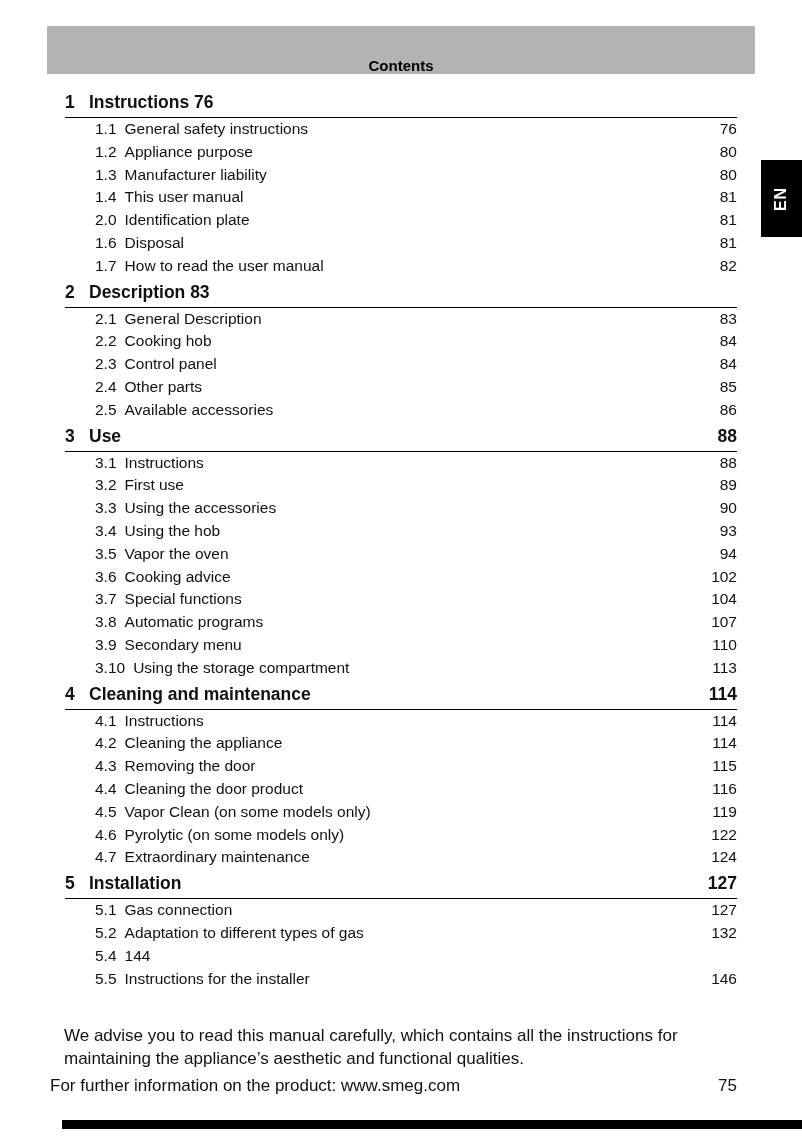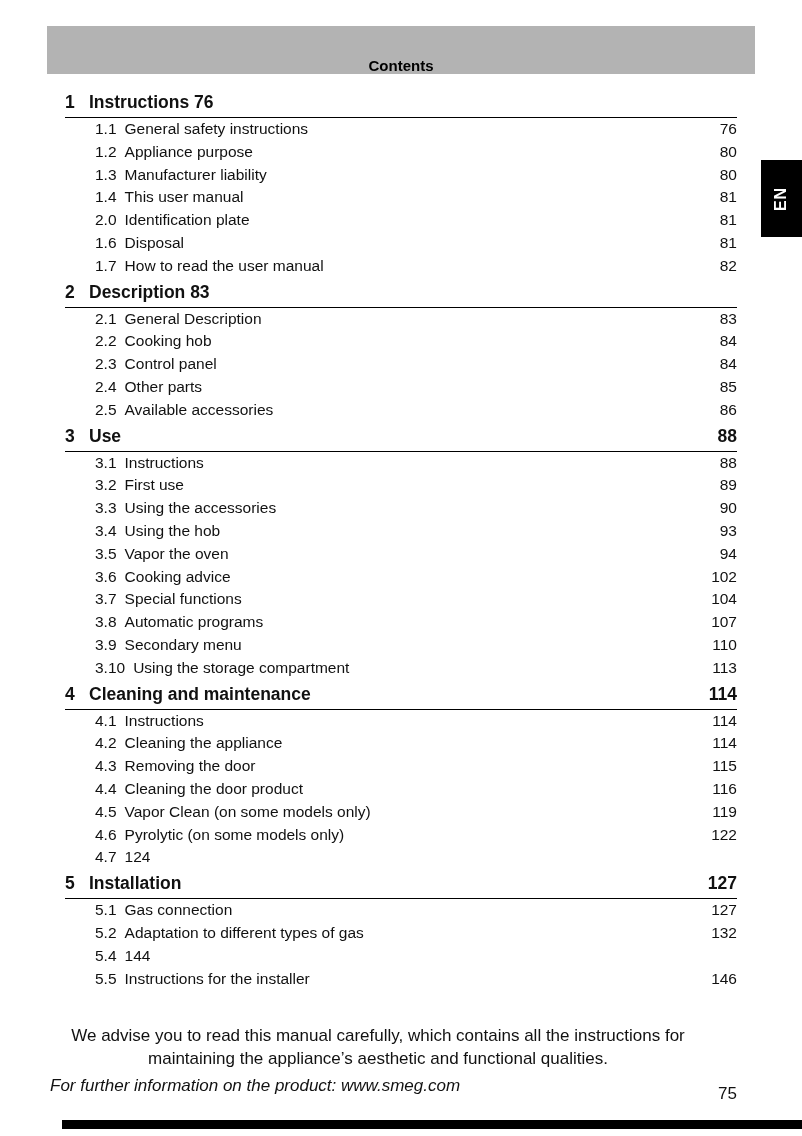--- a/index.html
+++ b/index.html
@@ -78,42 +78,39 @@
     padding-left: 30px;
   }
   .it-num {
     flex: none;
     margin-right: 8px;
   }
   .it-title { flex: 1; }
   .it-page { flex: none; text-align: left; }
   .footer-note {
     position: absolute;
-    left: 54px;
+    left: 64px;
     top: 1008px;
     width: 648px;
     font-size: 17px;
     line-height: 22.5px;
-    text-align: center;
   }
   .footer-info {
     position: absolute;
     left: 50px;
     top: 1058px;
     width: 648px;
     font-size: 17px;
     line-height: 22px;
-    font-style: italic;
   }
   .page-number {
     position: absolute;
     right: 65px;
     top: 1076px;
     font-size: 17px;
-    margin-top: 8px;
   }
   .bottom-bar {
     position: absolute;
     left: 62px;
     top: 1120px;
     width: 740px;
     height: 9px;
     background: #000000;
   }
 </style>
@@ -284,20 +281,21 @@
       <span class="it-title">Vapor Clean (on some models only)</span>
       <span class="it-page">119</span>
     </div>
     <div class="item-row">
       <span class="it-num">4.6</span>
       <span class="it-title">Pyrolytic (on some models only)</span>
       <span class="it-page">122</span>
     </div>
     <div class="item-row">
       <span class="it-num">4.7</span>
+      <span class="it-title">Extraordinary maintenance</span>
       <span class="it-page">124</span>
     </div>
     <div class="sec-row">
       <span class="sec-num">5</span>
       <span class="sec-title">Installation</span>
       <span class="sec-page">127</span>
     </div>
     <div class="item-row">
       <span class="it-num">5.1</span>
       <span class="it-title">Gas connection</span>

